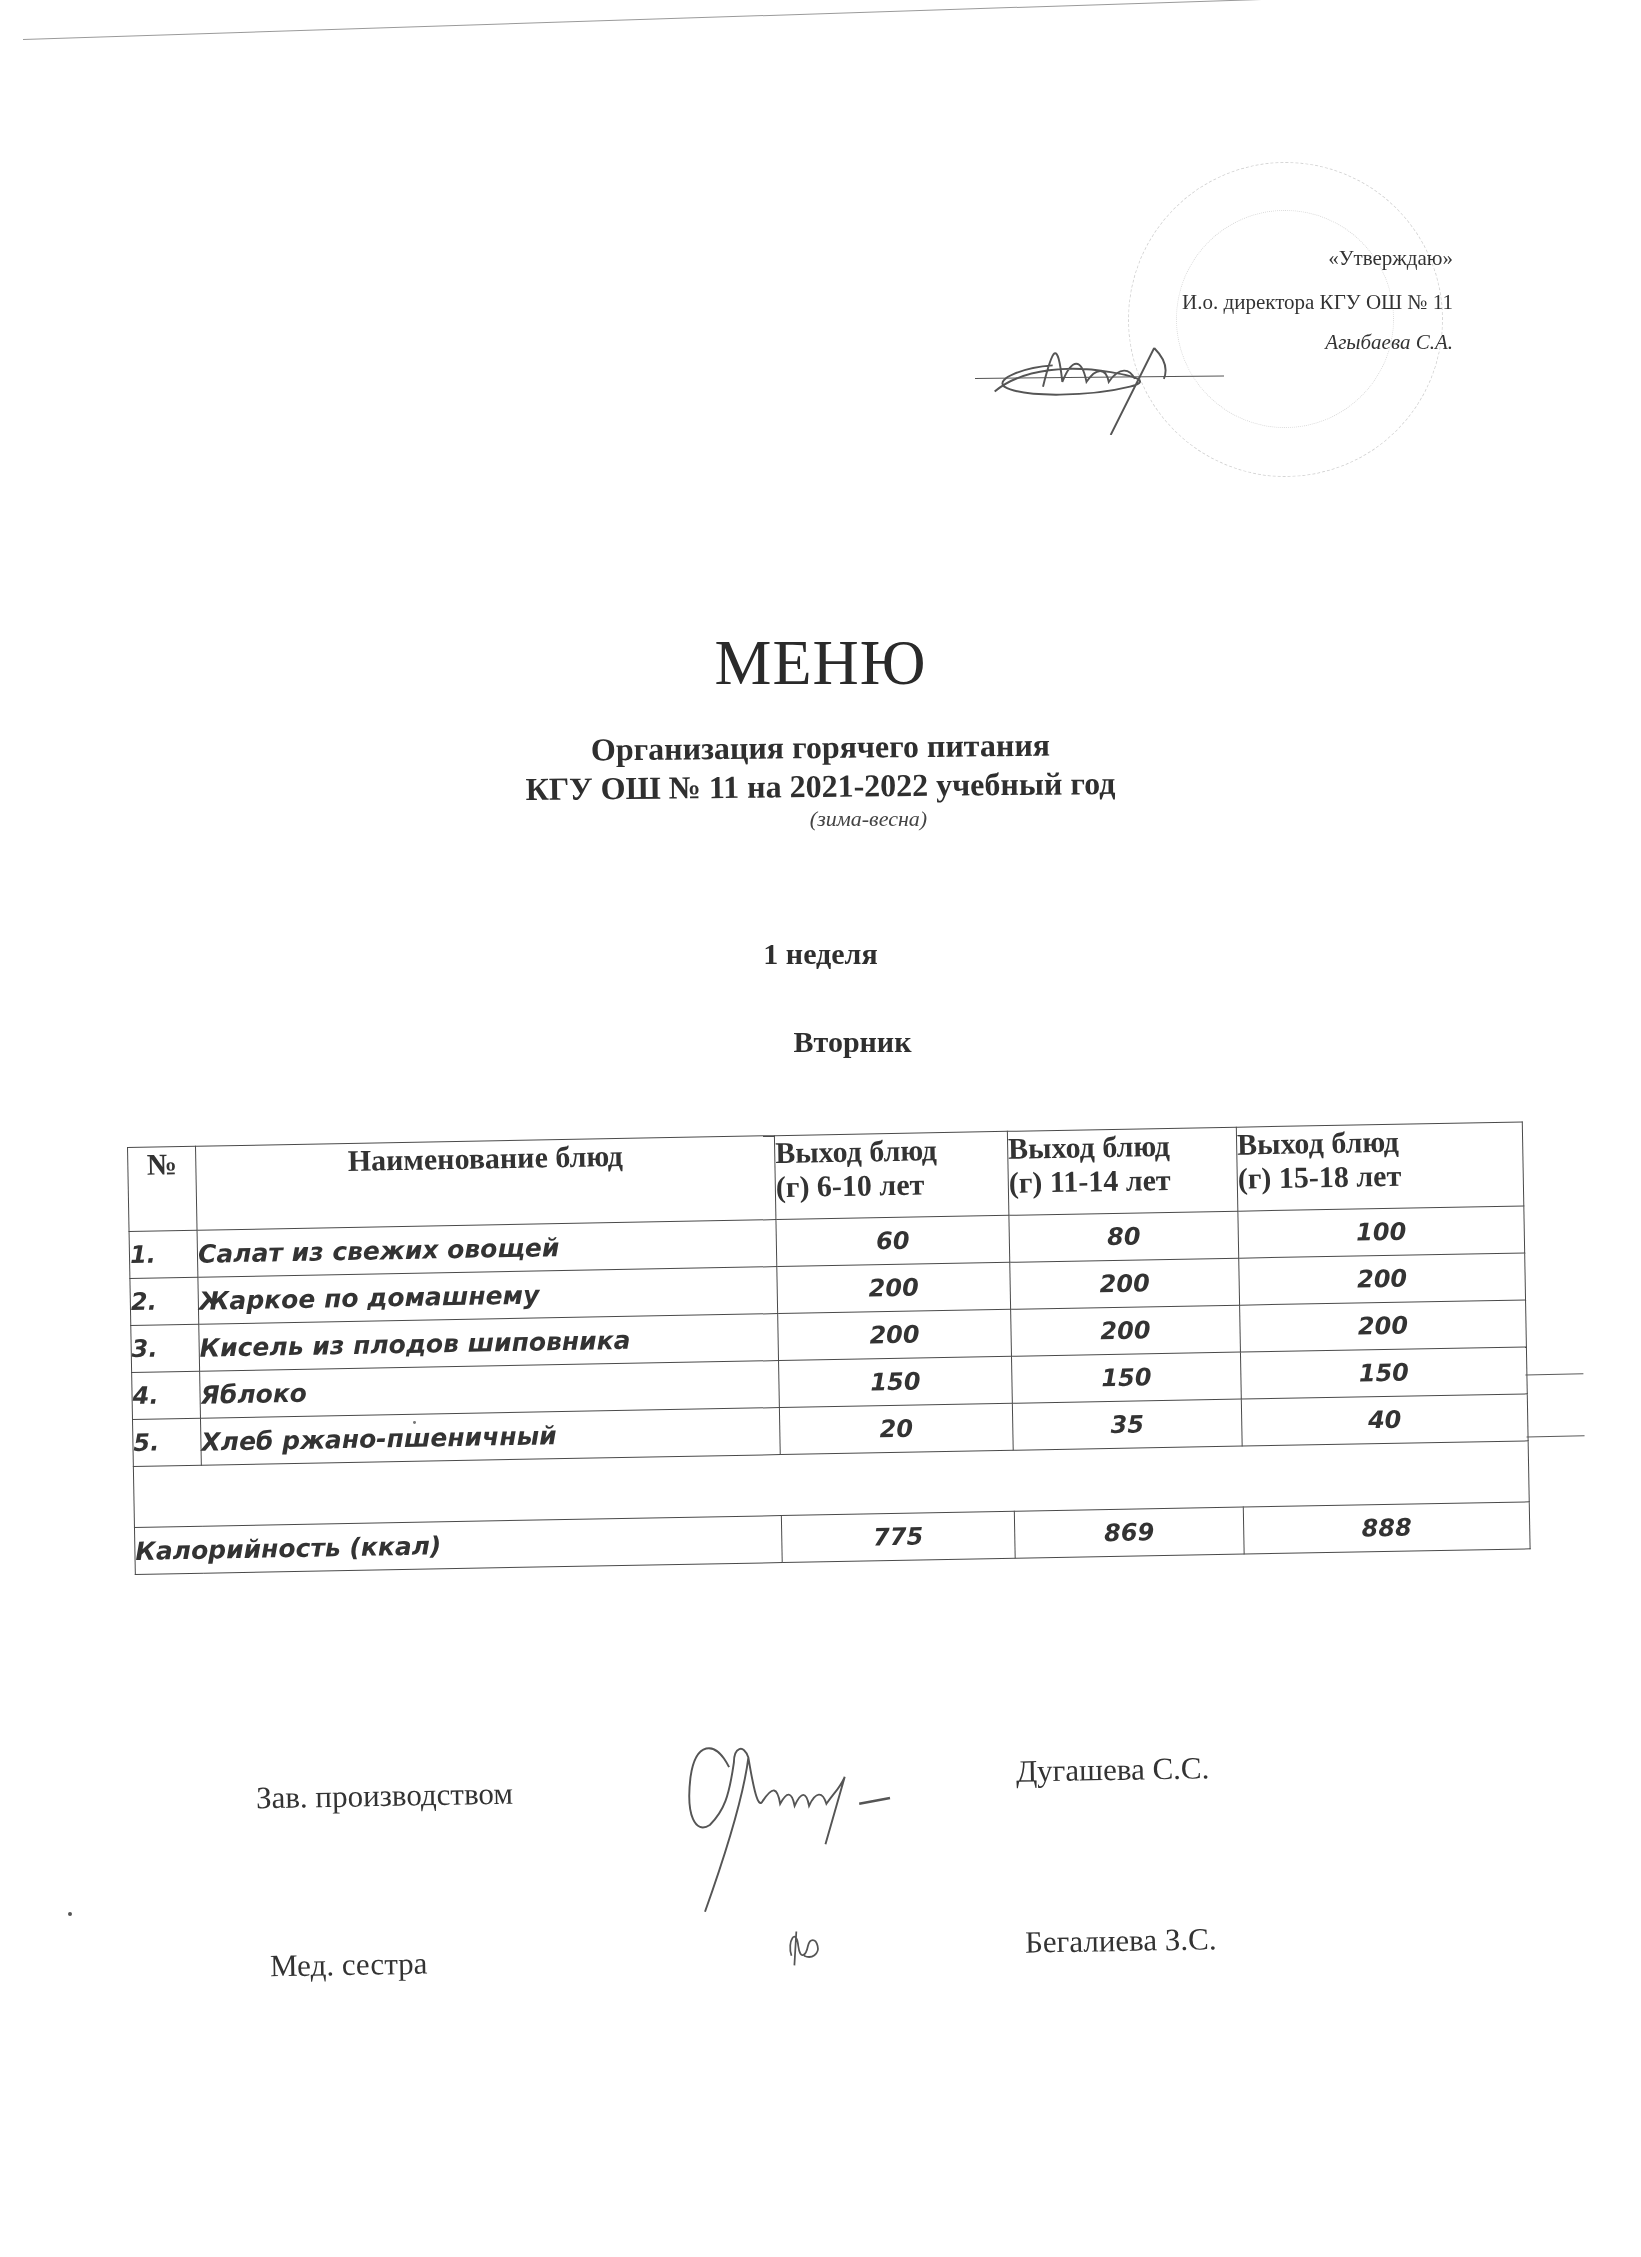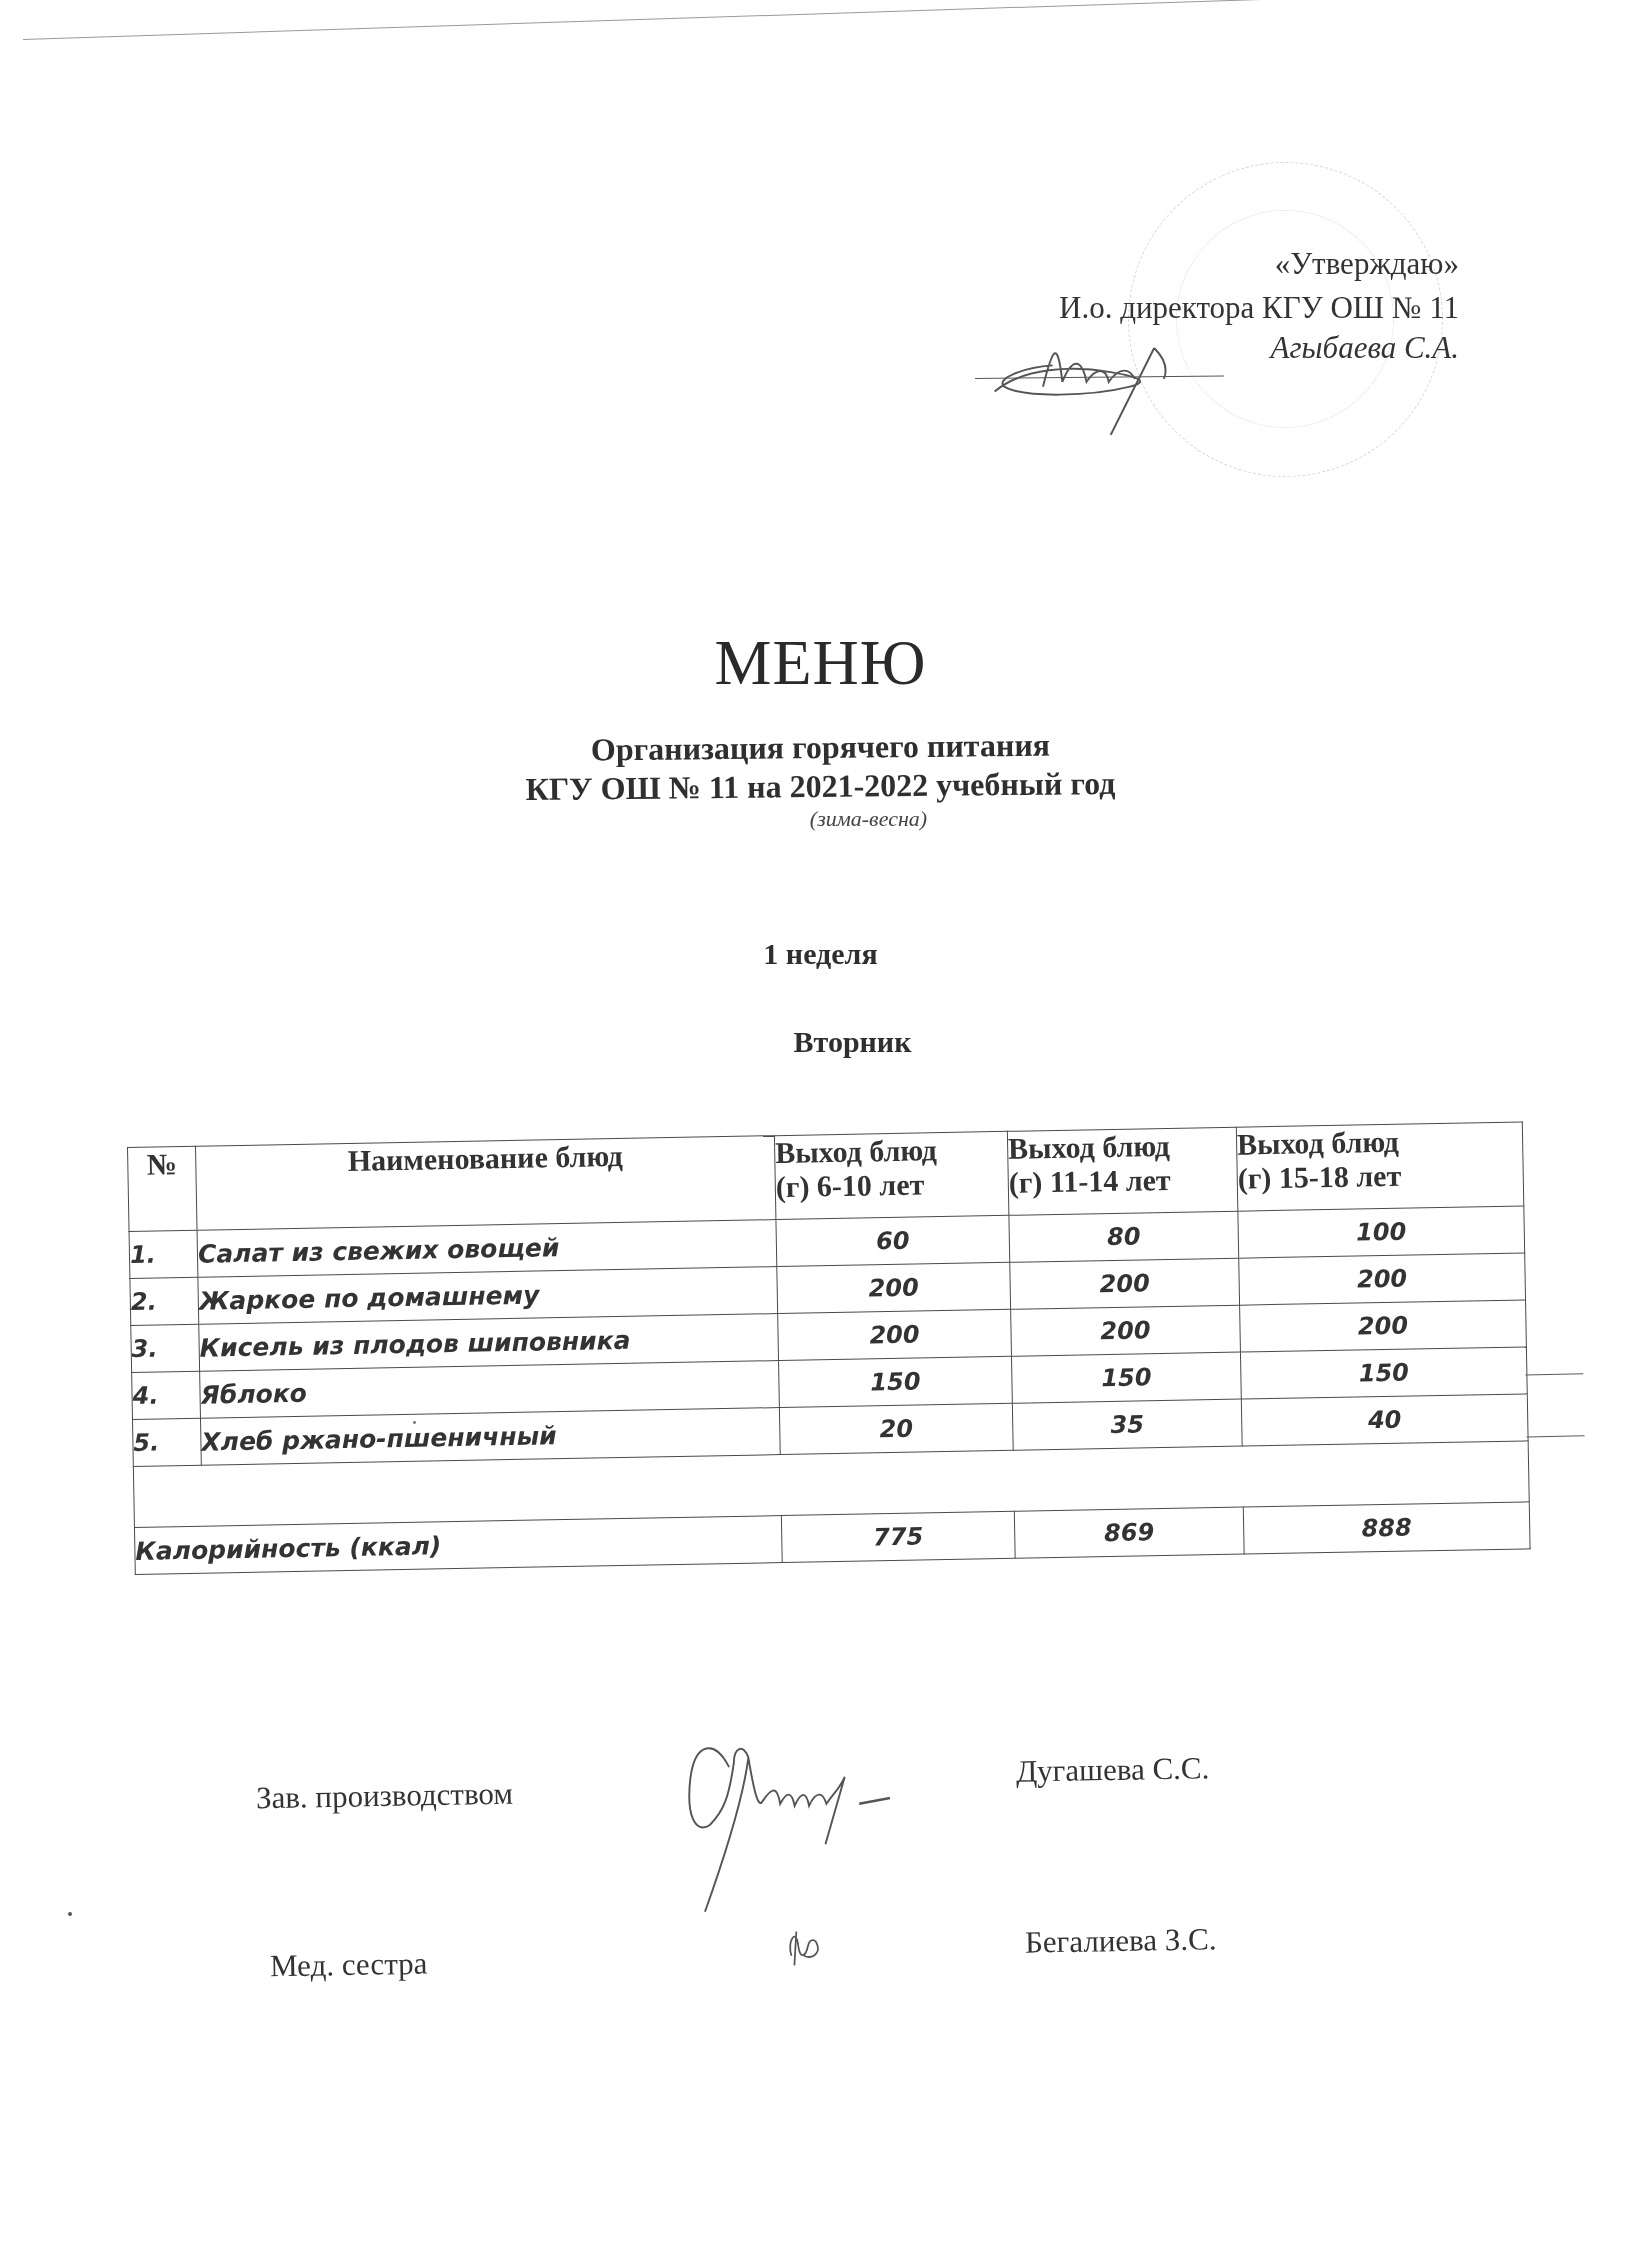--- a/index.html
+++ b/index.html
@@ -5,21 +5,21 @@
   html, body { margin:0; padding:0; background:#ffffff; }
   body { width:1641px; height:2257px; position:relative; overflow:hidden;
          font-family:"Liberation Serif", "DejaVu Serif", serif; color:#2b2b2b; }
   .abs { position:absolute; }
   .scanline { position:absolute; left:23px; top:39px; width:1332px; height:0;
               border-top:1.4px solid #9a9a9a; transform-origin:left center; transform:rotate(-1.85deg); }
   .stamp { position:absolute; left:1128px; top:162px; width:315px; height:315px; border-radius:50%;
            border:1.9px dashed #d4d4d4; box-sizing:border-box; }
   .stamp-inner { position:absolute; left:1176px; top:210px; width:218px; height:218px; border-radius:50%;
            border:1.9px dotted #dadada; box-sizing:border-box; }
-  .approve { position:absolute; right:182px; text-align:left; font-size:31px; color:#333; white-space:nowrap; }
+  .approve { position:absolute; right:188px; text-align:left; font-size:21px; color:#333; white-space:nowrap; }
   .sign-line { position:absolute; left:975px; top:378px; width:249px; height:0; border-top:1.4px solid #555;
                transform:rotate(-0.6deg); transform-origin:left; }
   .center { position:absolute; left:0; width:1641px; text-align:center; white-space:nowrap; }
   .title { font-size:64px; font-weight:normal; color:#2a2a2a; letter-spacing:1px; }
   .sub { font-size:32px; font-weight:bold; color:#2f2f2f; }
   .season { font-size:22px; font-style:italic; color:#444;padding-left:48px; }
   .week { font-size:30px; font-weight:bold; color:#2f2f2f; }
 
   .table-wrap { position:absolute; left:127px; top:1147px; width:1394px; transform:rotate(-1.05deg); transform-origin:left top; }
   table.menu { border-collapse:collapse; width:1394px; table-layout:fixed; }

